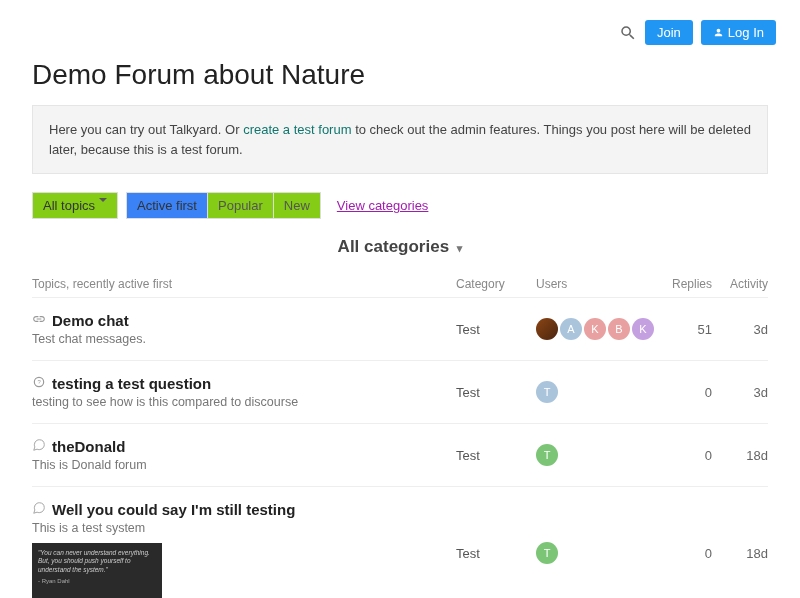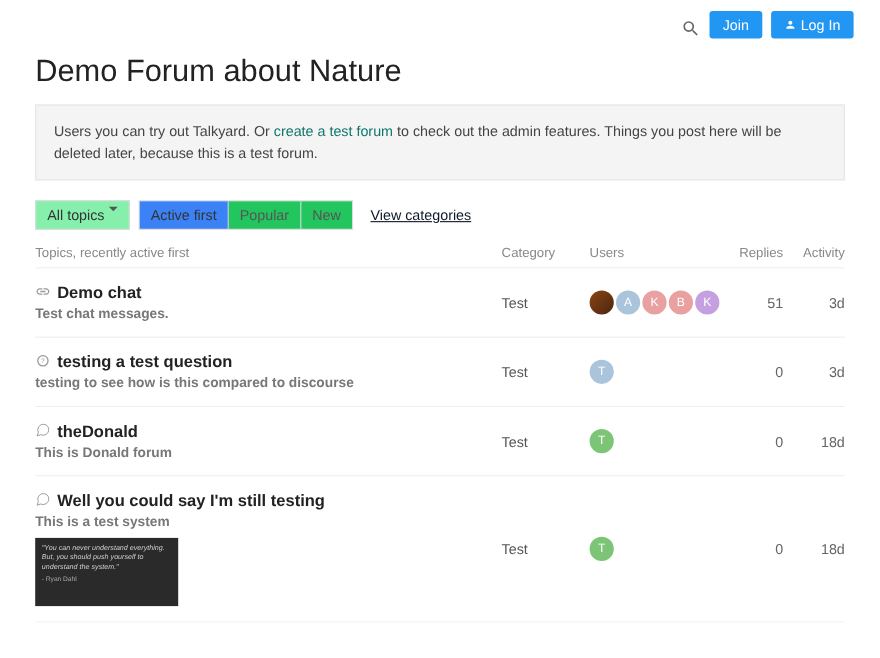--- a/index.html
+++ b/index.html
@@ -1,46 +1,46 @@
 <!DOCTYPE html>
 <html><head>
   <meta charset="utf-8">
   <style>
     * { box-sizing: border-box; margin: 0; padding: 0; }
     body { font-family: -apple-system, BlinkMacSystemFont, "Segoe UI", Helvetica, Arial, sans-serif; font-size: 14px; color: #333; background: #fff; }
     .container { max-width: 760px; margin: 0 auto; padding: 0 12px; }
-    .topbar { display: flex; justify-content: flex-end; align-items: flex-end; gap: 8px; padding: 10px 24px 6px; }
+    .topbar { display: flex; justify-content: flex-end; align-items: center; gap: 8px; padding: 20px 24px 6px; }
     .search-icon { fill: #666; cursor: pointer; }
     .btn { background: #2196f3; color: #fff; border: none; padding: 5px 12px; border-radius: 3px; font-size: 13px; cursor: pointer; display: inline-flex; align-items: center; gap: 4px; }
     h1.title { font-size: 28px; font-weight: 500; color: #222; margin: 8px 0 14px; }
     .intro-box { background: #f4f4f4; border: 1px solid #e5e5e5; padding: 14px 16px; color: #444; line-height: 1.5; font-size: 13px; }
     .intro-box p { margin-bottom: 10px; }
     .intro-box p:last-child { margin-bottom: 0; }
     .intro-box a { color: #0f766e; text-decoration: none; }
     .controls-row { display: flex; justify-content: space-between; align-items: center; margin: 18px 0 8px; }
     .controls-left { display: flex; align-items: center; gap: 8px; }
-    .drop-btn { background: #86efac; border: 1px solid #ddd; padding: 5px 10px; font-size: 13px; color: #333; cursor: pointer; display: inline-flex; align-items: flex-start; gap: 4px; }
+    .drop-btn { background: #84cc16; border: 1px solid #ddd; padding: 5px 10px; font-size: 13px; color: #333; cursor: pointer; display: inline-flex; align-items: flex-start; gap: 4px; }
     .sort-tabs { display: flex; border: 1px solid #ddd; }
-    .sort-tab { background: #22c55e; border: none; border-right: 1px solid #ddd; padding: 5px 10px; font-size: 13px; color: #555; cursor: pointer; }
+    .sort-tab { background: #84cc16; border: none; border-right: 1px solid #ddd; padding: 5px 10px; font-size: 13px; color: #555; cursor: pointer; }
     .sort-tab:last-child { border-right: none; }
     .sort-tab.active { background: #3b82f6; color: #333; }
-    .view-categories { color: #0f172a; text-decoration: underline; font-size: 13px; cursor: pointer; margin-left: 8px; }
+    .view-categories { color: #a21caf; text-decoration: underline; font-size: 13px; cursor: pointer; margin-left: 8px; }
     .categories-header { text-align: center; font-size: 17px; font-weight: 600; color: #444; margin: 18px 0 14px; cursor: pointer; }
     .categories-header .caret { font-size: 11px; color: #777; margin-left: 3px; }
     .table-head { display: flex; padding: 6px 0; color: #888; font-size: 12px; border-bottom: 1px solid #eee; }
     .col-topic { flex: 1; }
     .col-category { width: 80px; }
     .col-users { width: 120px; }
     .col-replies { width: 56px; text-align: right; }
     .col-activity { width: 56px; text-align: right; }
     .topic-row { display: flex; align-items: center; padding: 14px 0; border-bottom: 1px solid #eee; }
     .topic-main { flex: 1; padding-right: 10px; }
     .topic-title-line { display: flex; align-items: center; gap: 6px; }
     .topic-title { font-size: 15px; font-weight: 600; color: #222; }
-    .topic-excerpt { font-size: 12.5px; color: #777; margin-top: 3px; font-weight: bold; }
+    .topic-excerpt { font-size: 12.5px; color: #777; margin-top: 3px; }
     .topic-category { width: 80px; font-size: 13px; color: #555; }
     .topic-users { width: 120px; display: flex; gap: 2px; }
     .avatar { width: 22px; height: 22px; border-radius: 50%; display: inline-flex; align-items: center; justify-content: center; color: #fff; font-size: 11px; font-weight: 500; }
     .avatar.img { background: linear-gradient(135deg, #8b4513 0%, #4a2511 100%); }
     .topic-replies { width: 56px; text-align: right; color: #666; font-size: 13px; }
     .topic-activity { width: 56px; text-align: right; color: #666; font-size: 13px; }
     .type-icon { color: #999; fill: #999; flex-shrink: 0; }
     .thumb { margin-top: 8px; width: 130px; height: 62px; background: #2a2a2a; padding: 6px; }
     .thumb-text { color: #ccc; font-size: 6.5px; line-height: 1.3; font-style: italic; }
     .thumb-author { color: #aaa; font-size: 6px; margin-top: 4px; }
@@ -60,39 +60,43 @@
       </svg>
     <span>Log In</span>
   </button>
 </div>
 
 <div class="container">
   <h1 class="title">Demo Forum about Nature</h1>
 
   <div class="intro-box">
     <p>
-      <span>Users you can try out Talkyard. Or </span><a href="#">create a test forum</a><span> to check out the admin features. Things you post here will be deleted later, because this is a test forum.</span>
+      <span>Here you can try out Talkyard. Or </span><a href="#">create a test forum</a><span> to check out the admin features. Things you post here will be deleted later, because this is a test forum.</span>
     </p>
   </div>
 
   <div class="controls-row">
     <div class="controls-left">
       <button class="drop-btn">
         <span>All topics</span>
         <span class="caret-down"></span>
       </button>
       <div class="sort-tabs">
         <button class="sort-tab active">Active first</button>
         <button class="sort-tab">Popular</button>
         <button class="sort-tab">New</button>
       </div>
       <a class="view-categories">View categories</a>
     </div>
   </div>
 
+  <div class="categories-header">
+    <span>All categories</span>
+    <span class="caret">▾</span>
+  </div>
 
   <div class="table-head">
     <div class="col-topic">Topics, recently active first</div>
     <div class="col-category">Category</div>
     <div class="col-users">Users</div>
     <div class="col-replies">Replies</div>
     <div class="col-activity">Activity</div>
   </div>
 
   <div id="topics-list">

